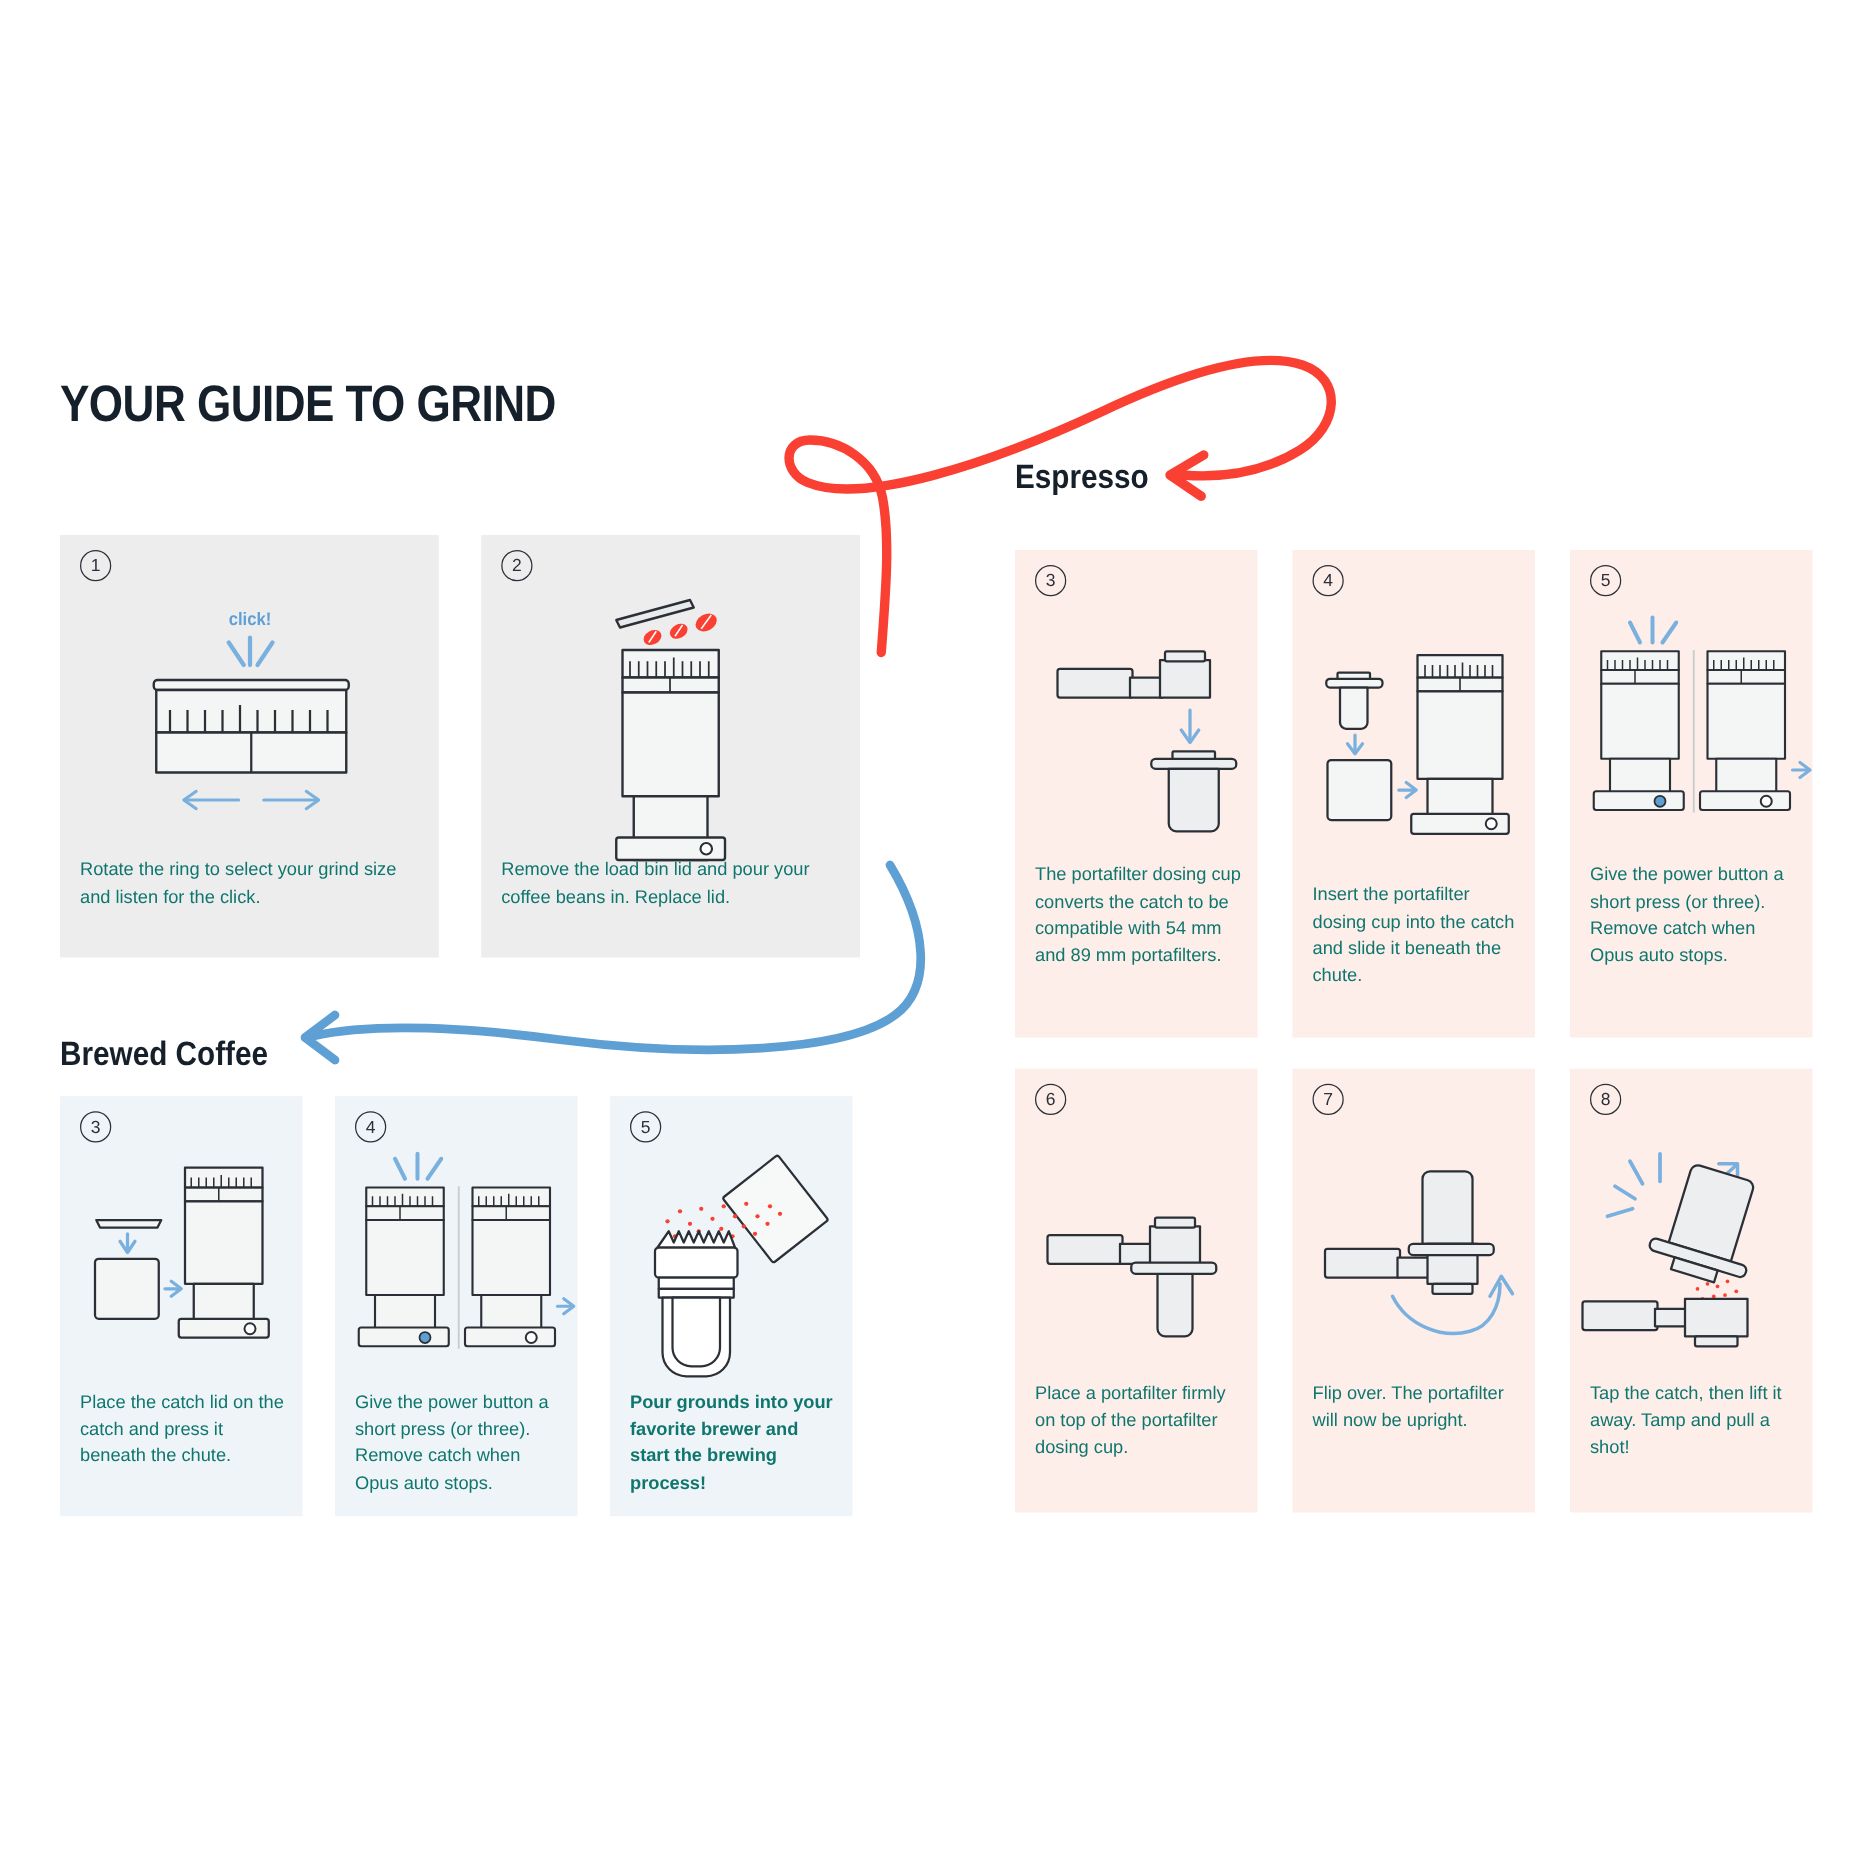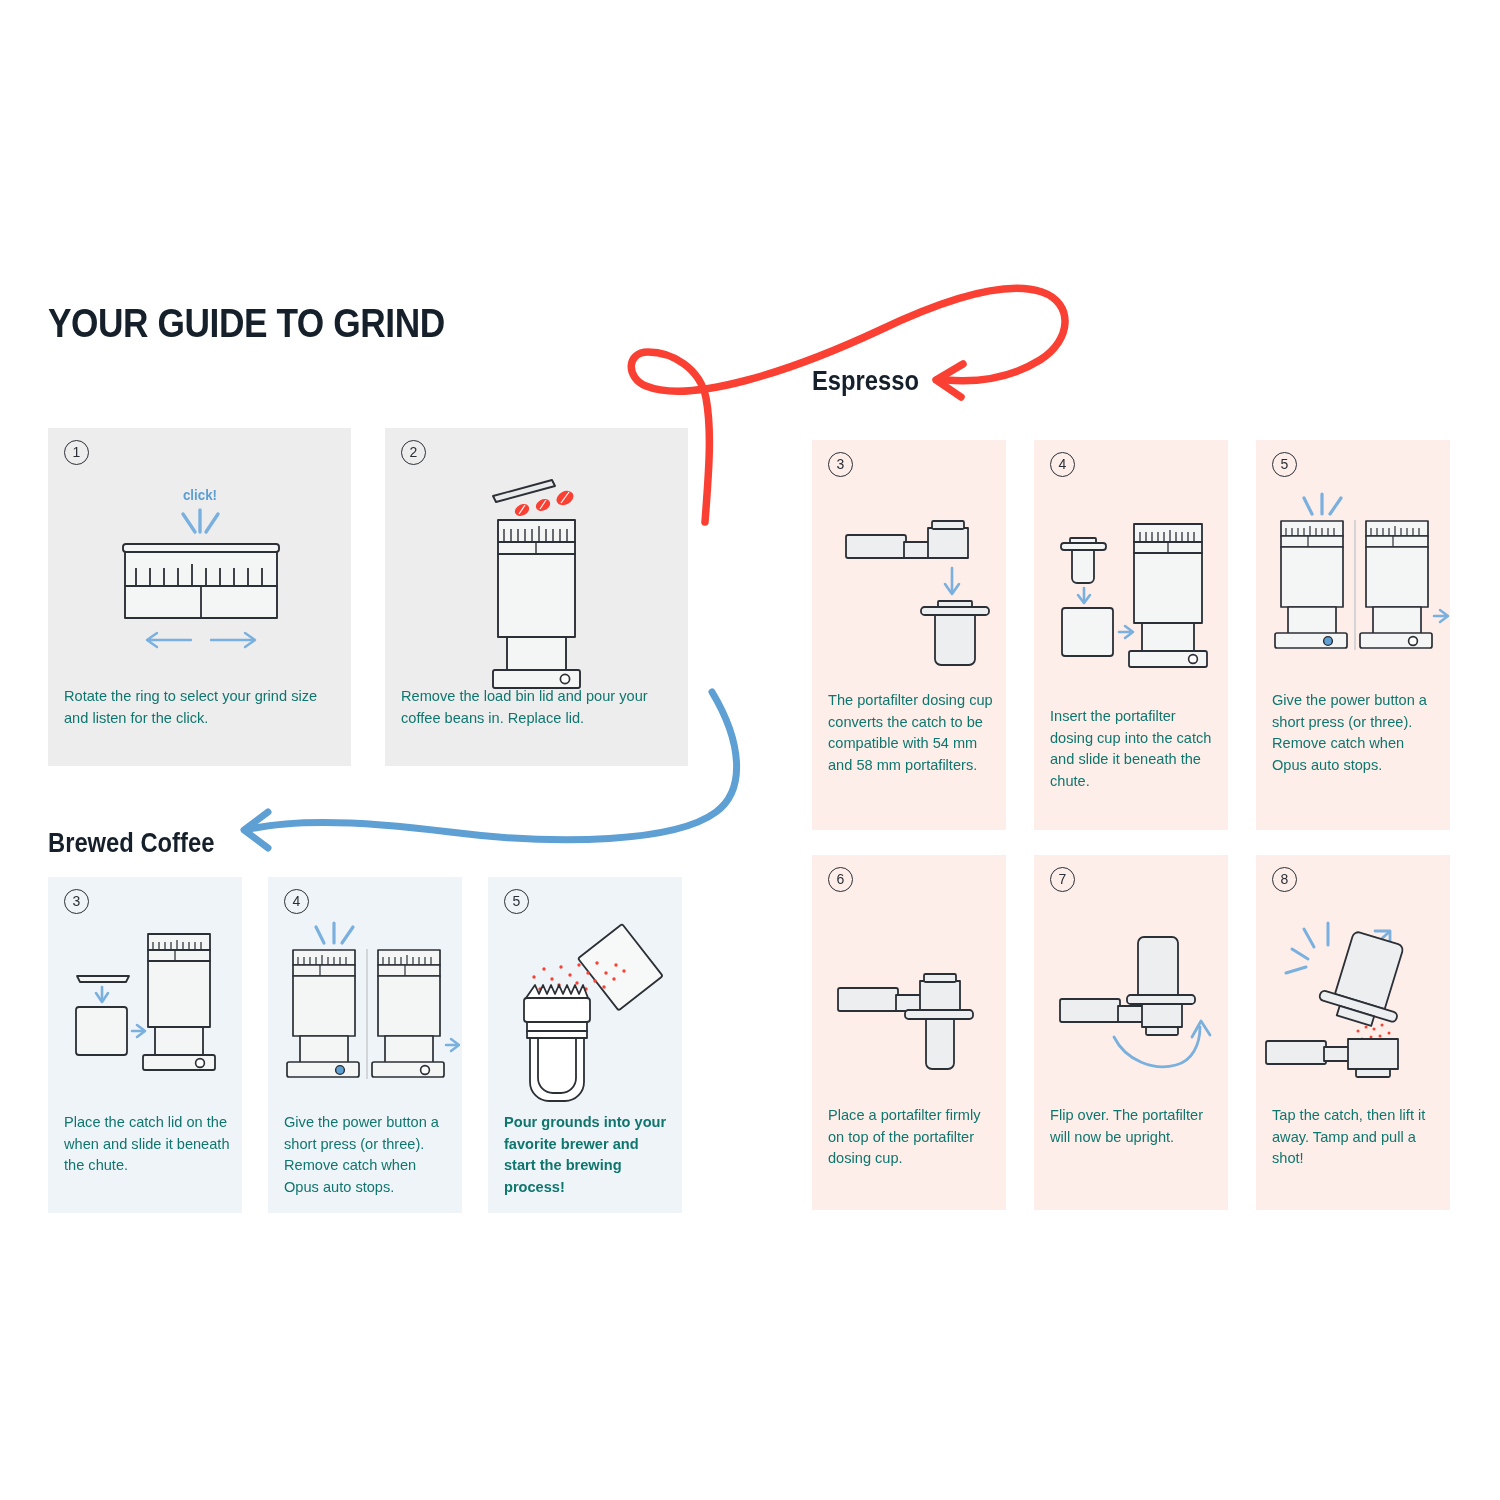--- a/index.html
+++ b/index.html
@@ -164,21 +164,21 @@
         <rect x="120" y="29" width="32" height="8" rx="1.5"></rect>
         <rect x="126" y="109" width="34" height="9" rx="1"></rect>
         <rect x="109" y="115" width="68" height="8" rx="3.5"></rect>
         <path d="M123,123 h40 v44 a6,6 0 0 1 -6,6 h-28 a6,6 0 0 1 -6,-6 Z"></path>
       </g>
       <g stroke="#7ab0de" stroke-width="2.6" fill="none" stroke-linecap="round" stroke-linejoin="round">
         <line x1="140" y1="76" x2="140" y2="101"></line>
         <path d="M133,92 L140,102 L147,92"></path>
       </g>
     </svg>
-    <div class="cap" style="top:250px;">The portafilter dosing cup converts the catch to be compatible with 54 mm and 58 mm portafilters.</div>
+    <div class="cap" style="top:250px;">The portafilter dosing cup converts the catch to be compatible with 54 mm and 89 mm portafilters.</div>
   </div>
 
   <div class="card pink" style="left:1034px;top:440px;width:194px;height:390px;">
     <div class="num">4</div>
     <svg class="art" style="top:52px;" width="194" height="205" viewBox="0 0 194 205">
       <g fill="#f4f5f5" stroke="#2b2f36" stroke-width="1.8" stroke-linejoin="round">
         <rect x="36" y="46" width="26" height="7" rx="1"></rect>
         <rect x="27" y="51" width="45" height="7" rx="3"></rect>
         <path d="M38,58 h22 v28 a5,5 0 0 1 -5,5 h-12 a5,5 0 0 1 -5,-5 Z"></path>
         <rect x="28" y="116" width="51" height="48" rx="3"></rect>
@@ -368,21 +368,21 @@
         <line x1="127" y1="25" x2="127" y2="36"></line>
       </g>
       <circle cx="152" cy="138" r="4.4" fill="#ffffff" stroke="#2b2f36" stroke-width="1.6"></circle>
       <g stroke="#7ab0de" stroke-width="2.6" fill="none" stroke-linecap="round" stroke-linejoin="round">
         <line x1="54" y1="62" x2="54" y2="75"></line>
         <path d="M48,68 L54,77 L60,68"></path>
         <line x1="84" y1="106" x2="95" y2="106"></line>
         <path d="M89,100 L97,106 L89,112"></path>
       </g>
     </svg>
-    <div class="cap" style="top:235px;">Place the catch lid on the when and slide it beneath the chute.</div>
+    <div class="cap" style="top:235px;">Place the catch lid on the catch and press it beneath the chute.</div>
   </div>
 
   <div class="card blue" style="left:268px;top:877px;width:194px;height:336px;">
     <div class="num">4</div>
     <svg class="art" style="top:48px;" width="194" height="185" viewBox="0 0 194 185">
       <g stroke="#7ab0de" stroke-width="3.2" stroke-linecap="round">
         <line x1="48" y1="2" x2="56" y2="18"></line>
         <line x1="66" y1="-2" x2="66" y2="18"></line>
         <line x1="85" y1="2" x2="74" y2="18"></line>
       </g>

